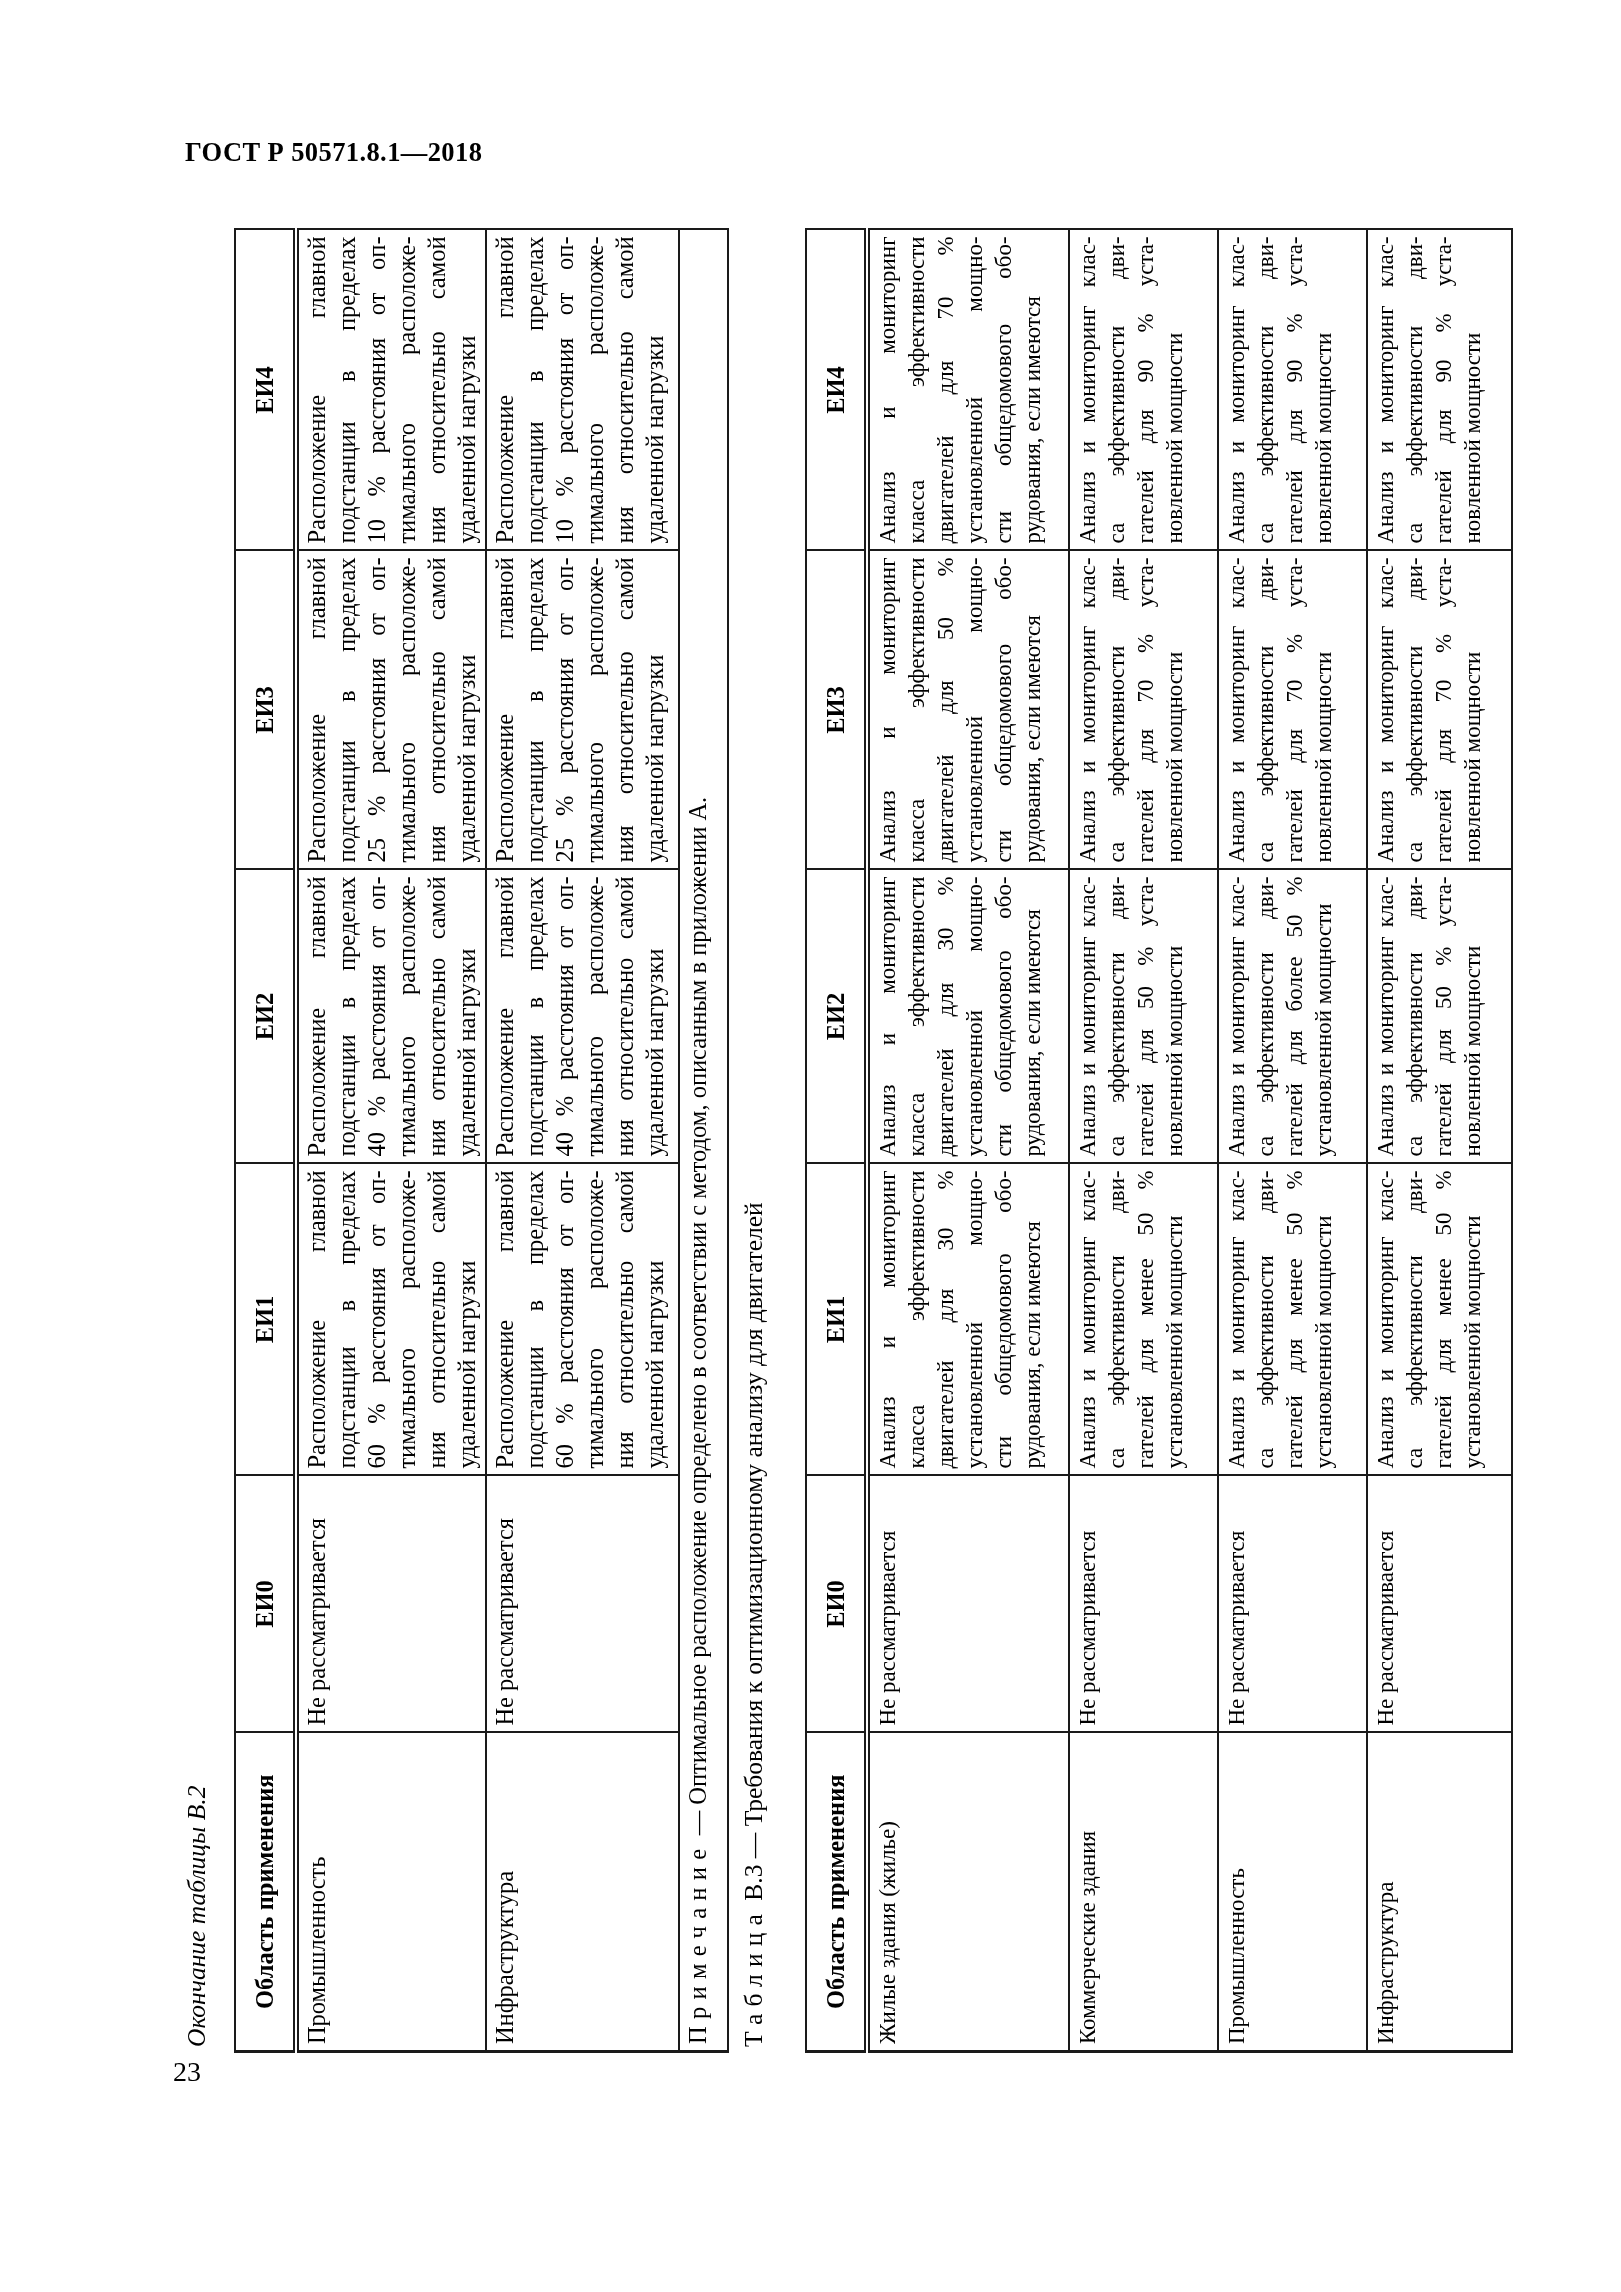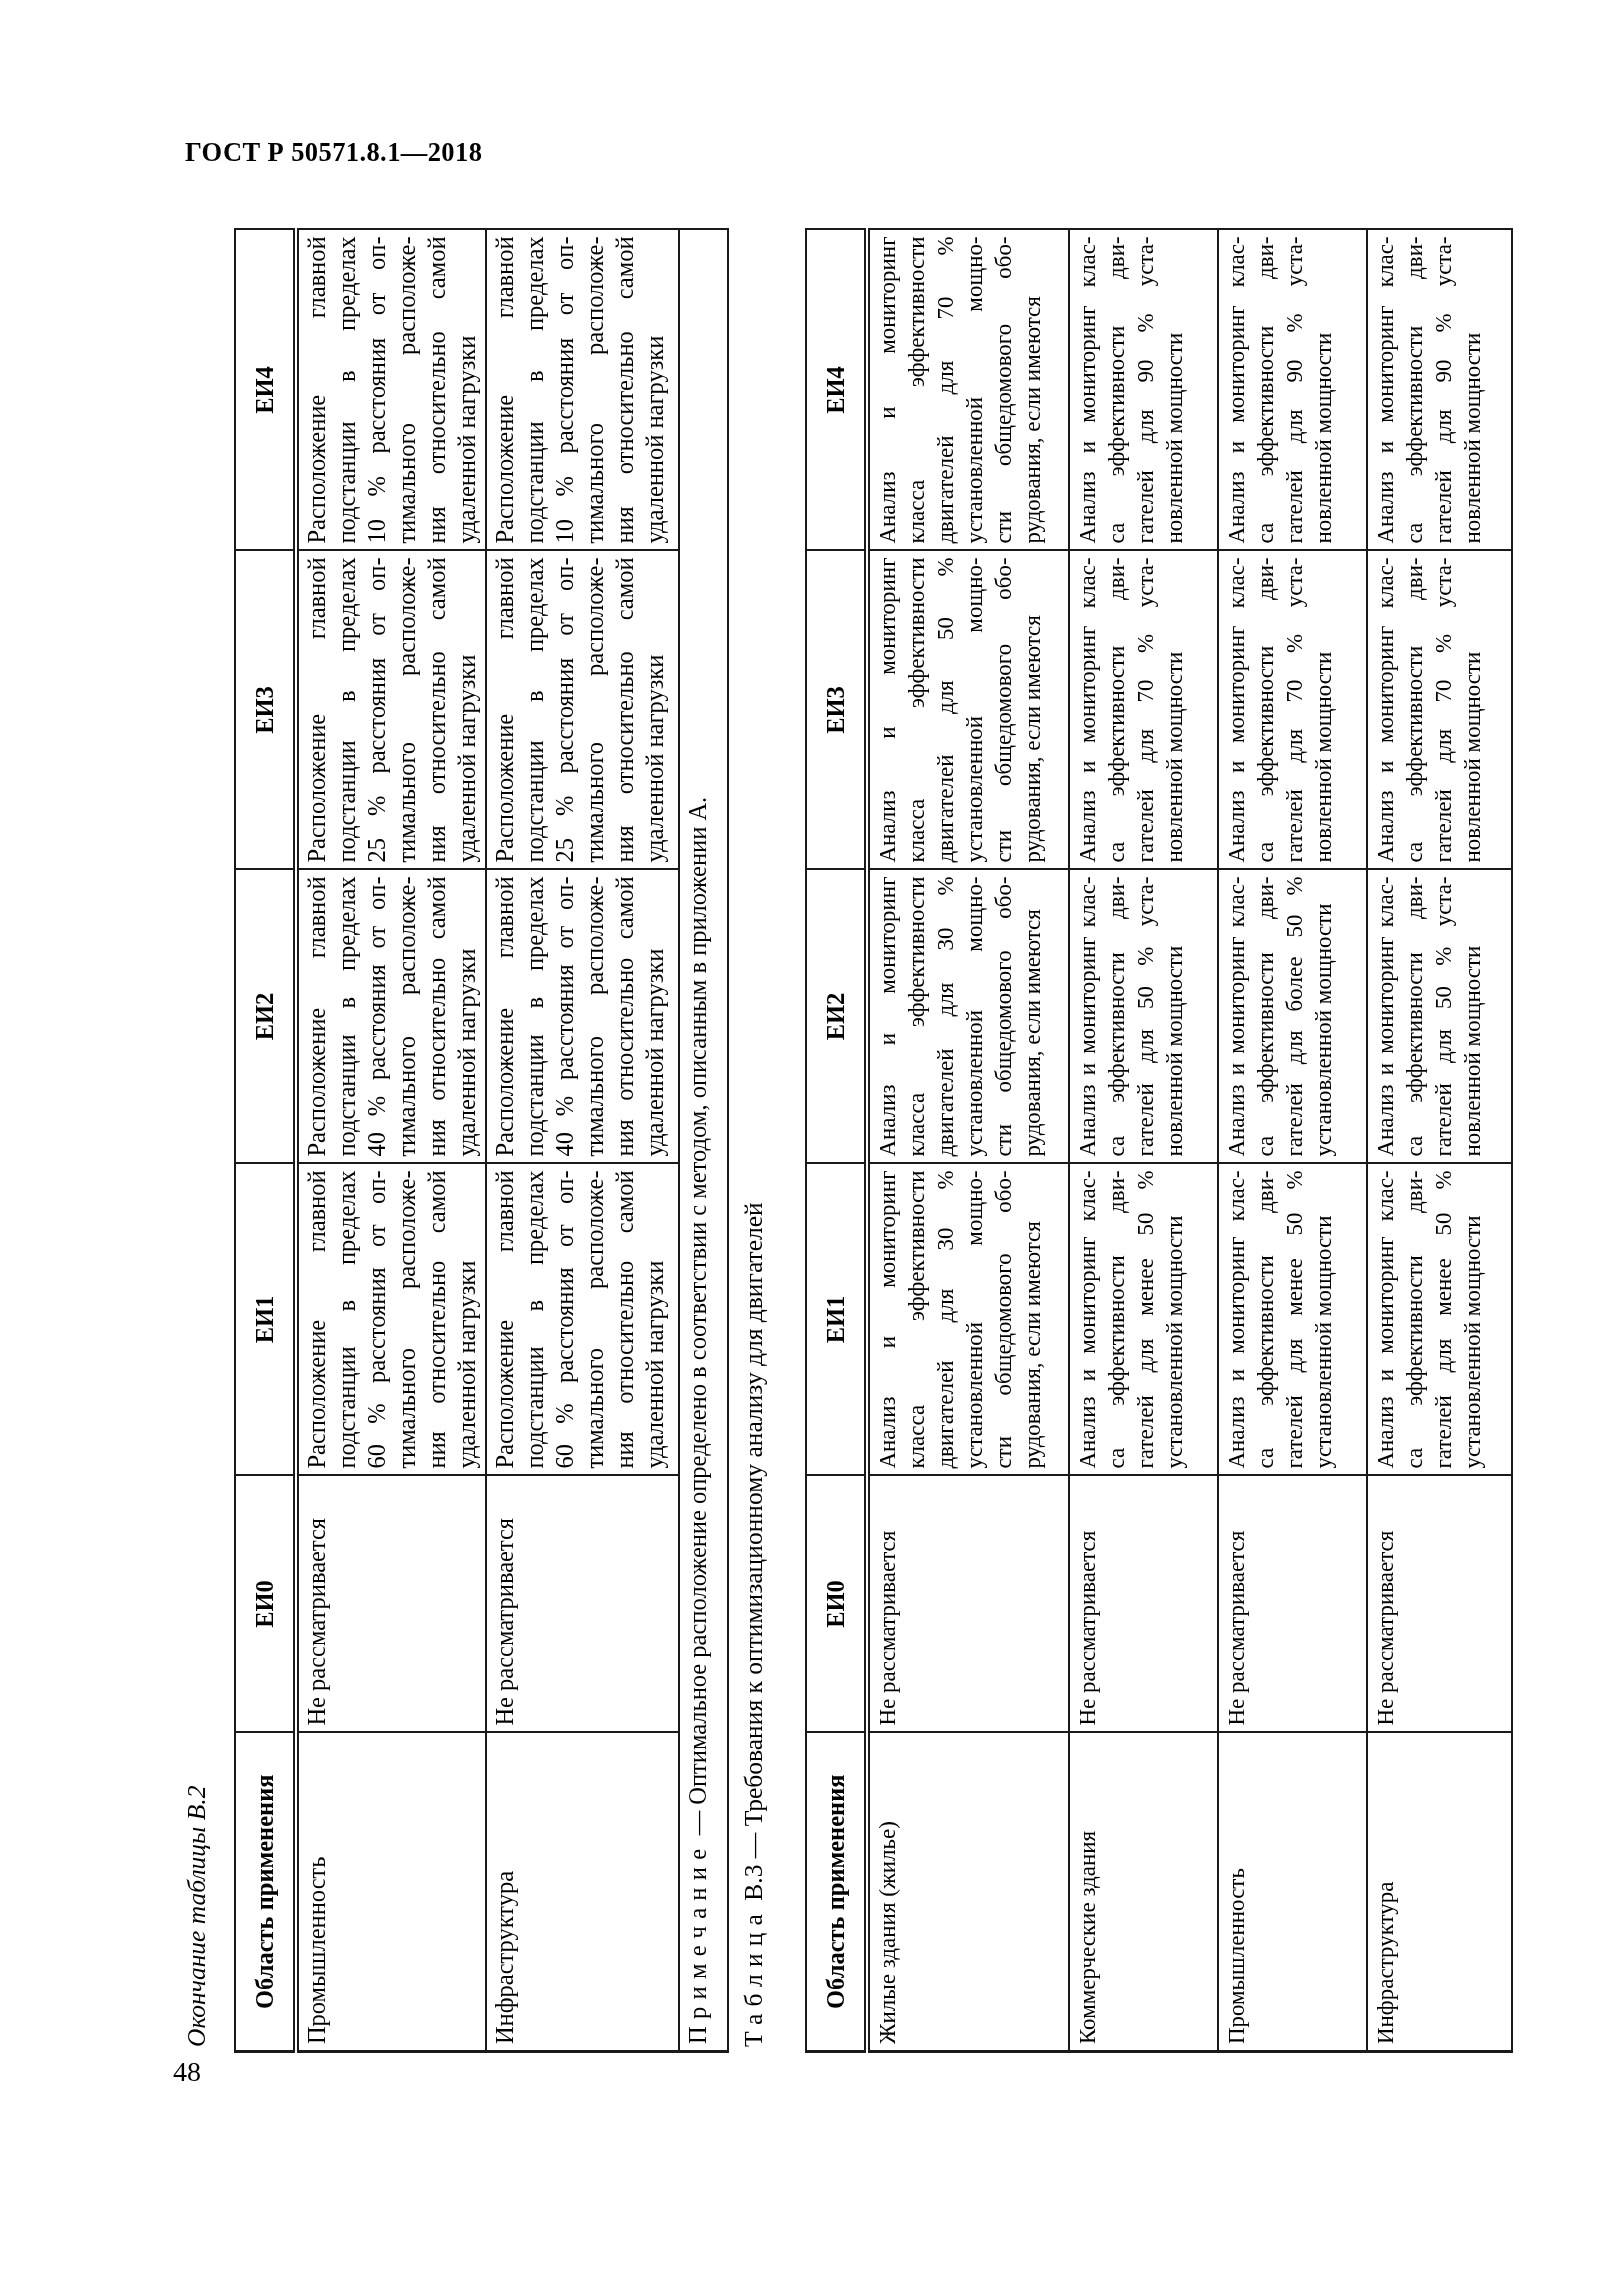--- a/index.html
+++ b/index.html
@@ -317,16 +317,16 @@
               <div class="jl">Анализ и мониторинг клас-</div>
               <div class="jl">са эффективности дви-</div>
               <div class="jl">гателей для 90 % уста-</div>
               <div class="jl">новленной мощности</div>
             </td>
         </tr>
       </tbody>
     </table>
   </div>
 
-  <div class="page-number">48</div>
+  <div class="page-number">23</div>
 
 </div>
 
 
 </body></html>

